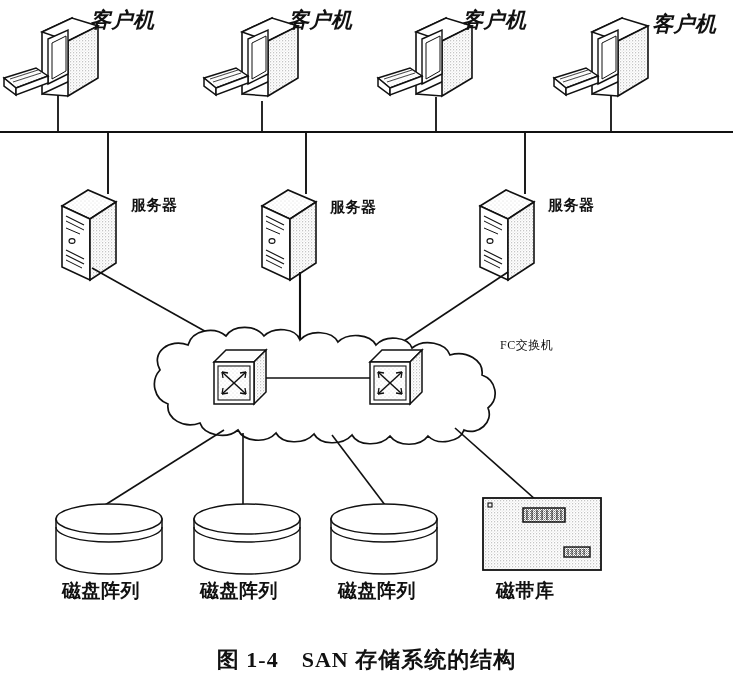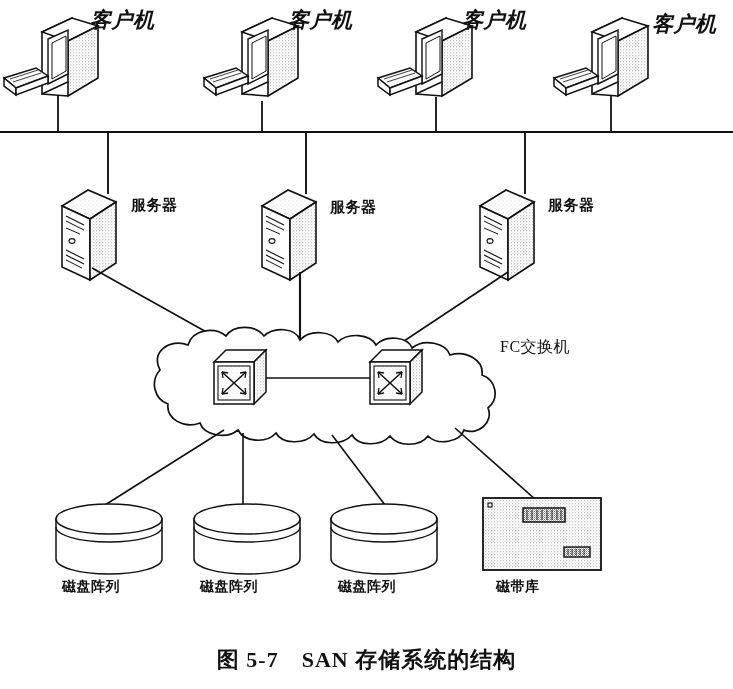--- a/index.html
+++ b/index.html
@@ -37,25 +37,25 @@
   .lbl-client {
     font-size: 21px;
     font-style: italic;
     font-weight: 600;
   }
   .lbl-server {
     font-size: 15px;
     font-weight: 600;
   }
   .lbl-switch {
-    font-size: 16px;
+    font-size: 12px;
     font-weight: 500;
   }
   .lbl-storage {
-    font-size: 14px;
+    font-size: 19px;
     font-weight: 600;
     font-family: Liberation Mono, monospace;
   }
   .caption {
     position: absolute;
     left: 0;
     top: 645px;
     width: 733px;
     text-align: center;
     font-size: 22px;
@@ -265,15 +265,15 @@
   <div class="lbl lbl-server" style="left:330px; top:198px;">服务器</div>
   <div class="lbl lbl-server" style="left:548px; top:196px;">服务器</div>
 
   <div class="lbl lbl-switch" style="left:500px; top:337px;">FC交换机</div>
 
   <div class="lbl lbl-storage" style="left:62px; top:578px;">磁盘阵列</div>
   <div class="lbl lbl-storage" style="left:200px; top:578px;">磁盘阵列</div>
   <div class="lbl lbl-storage" style="left:338px; top:578px;">磁盘阵列</div>
   <div class="lbl lbl-storage" style="left:496px; top:578px;text-align:right;">磁带库</div>
 
-  <div class="caption">图 5-7　SAN 存储系统的结构</div>
+  <div class="caption">图 1-4　SAN 存储系统的结构</div>
 
 </div>
 
 </body></html>

